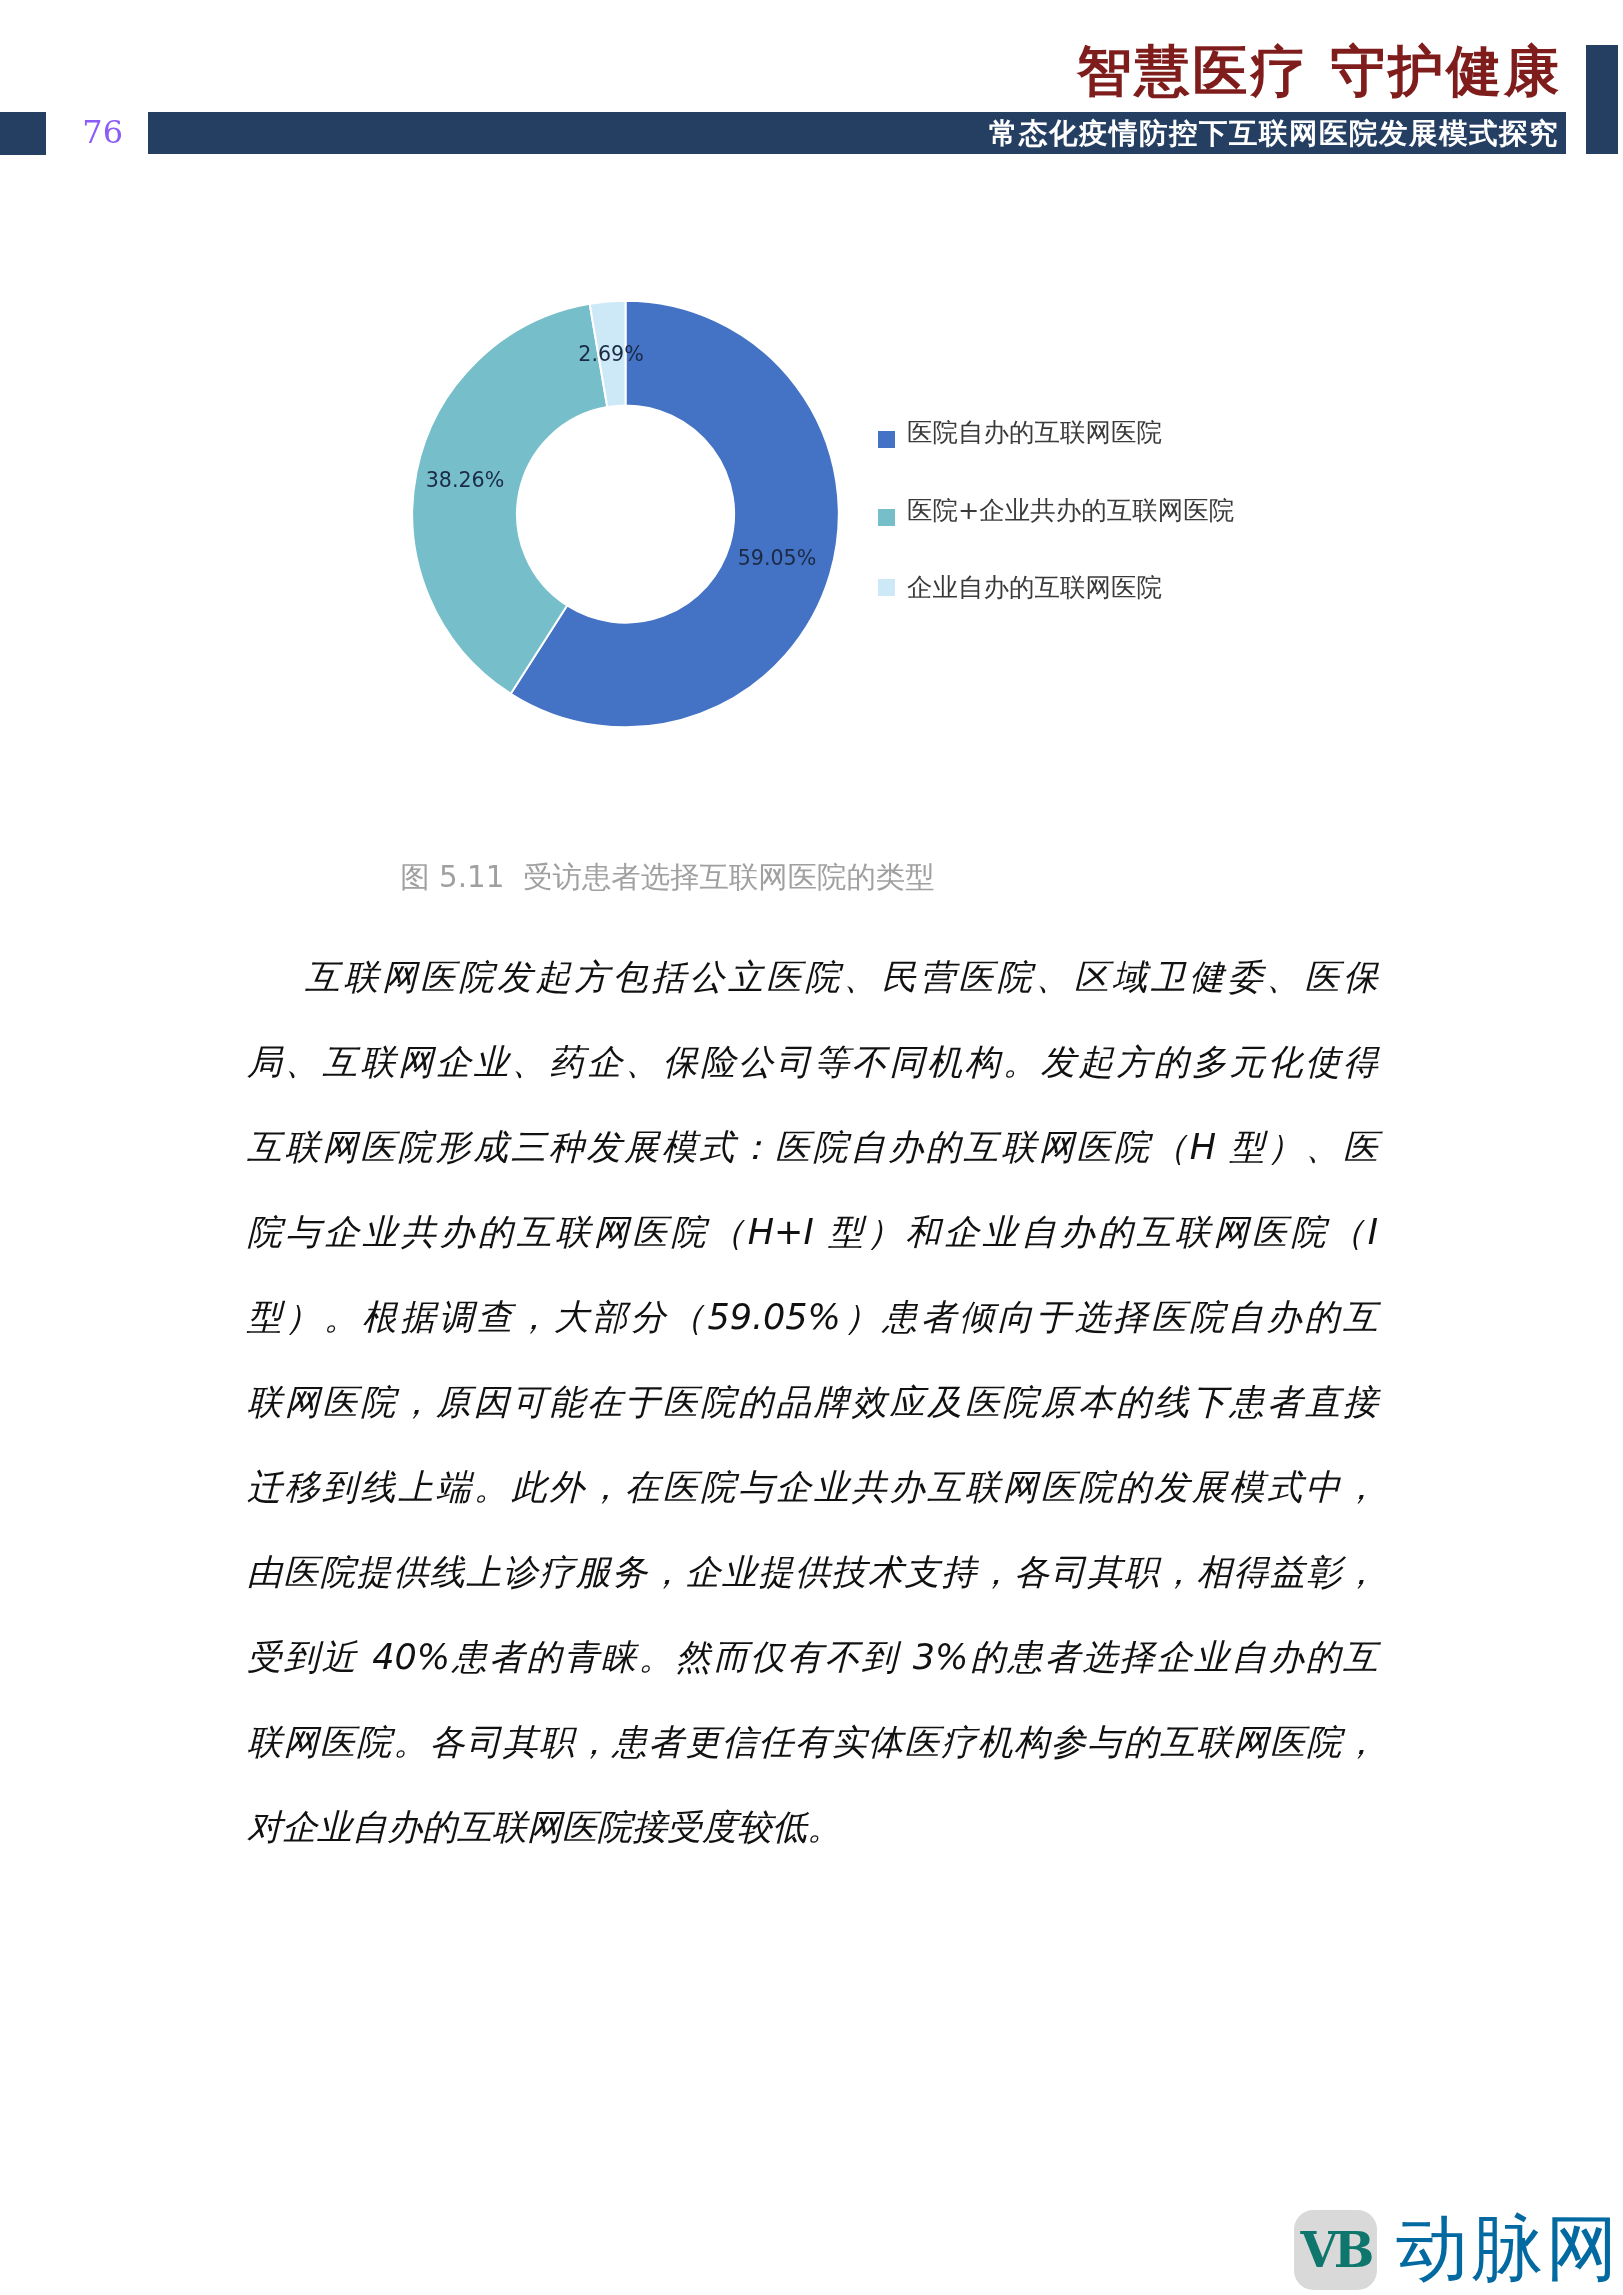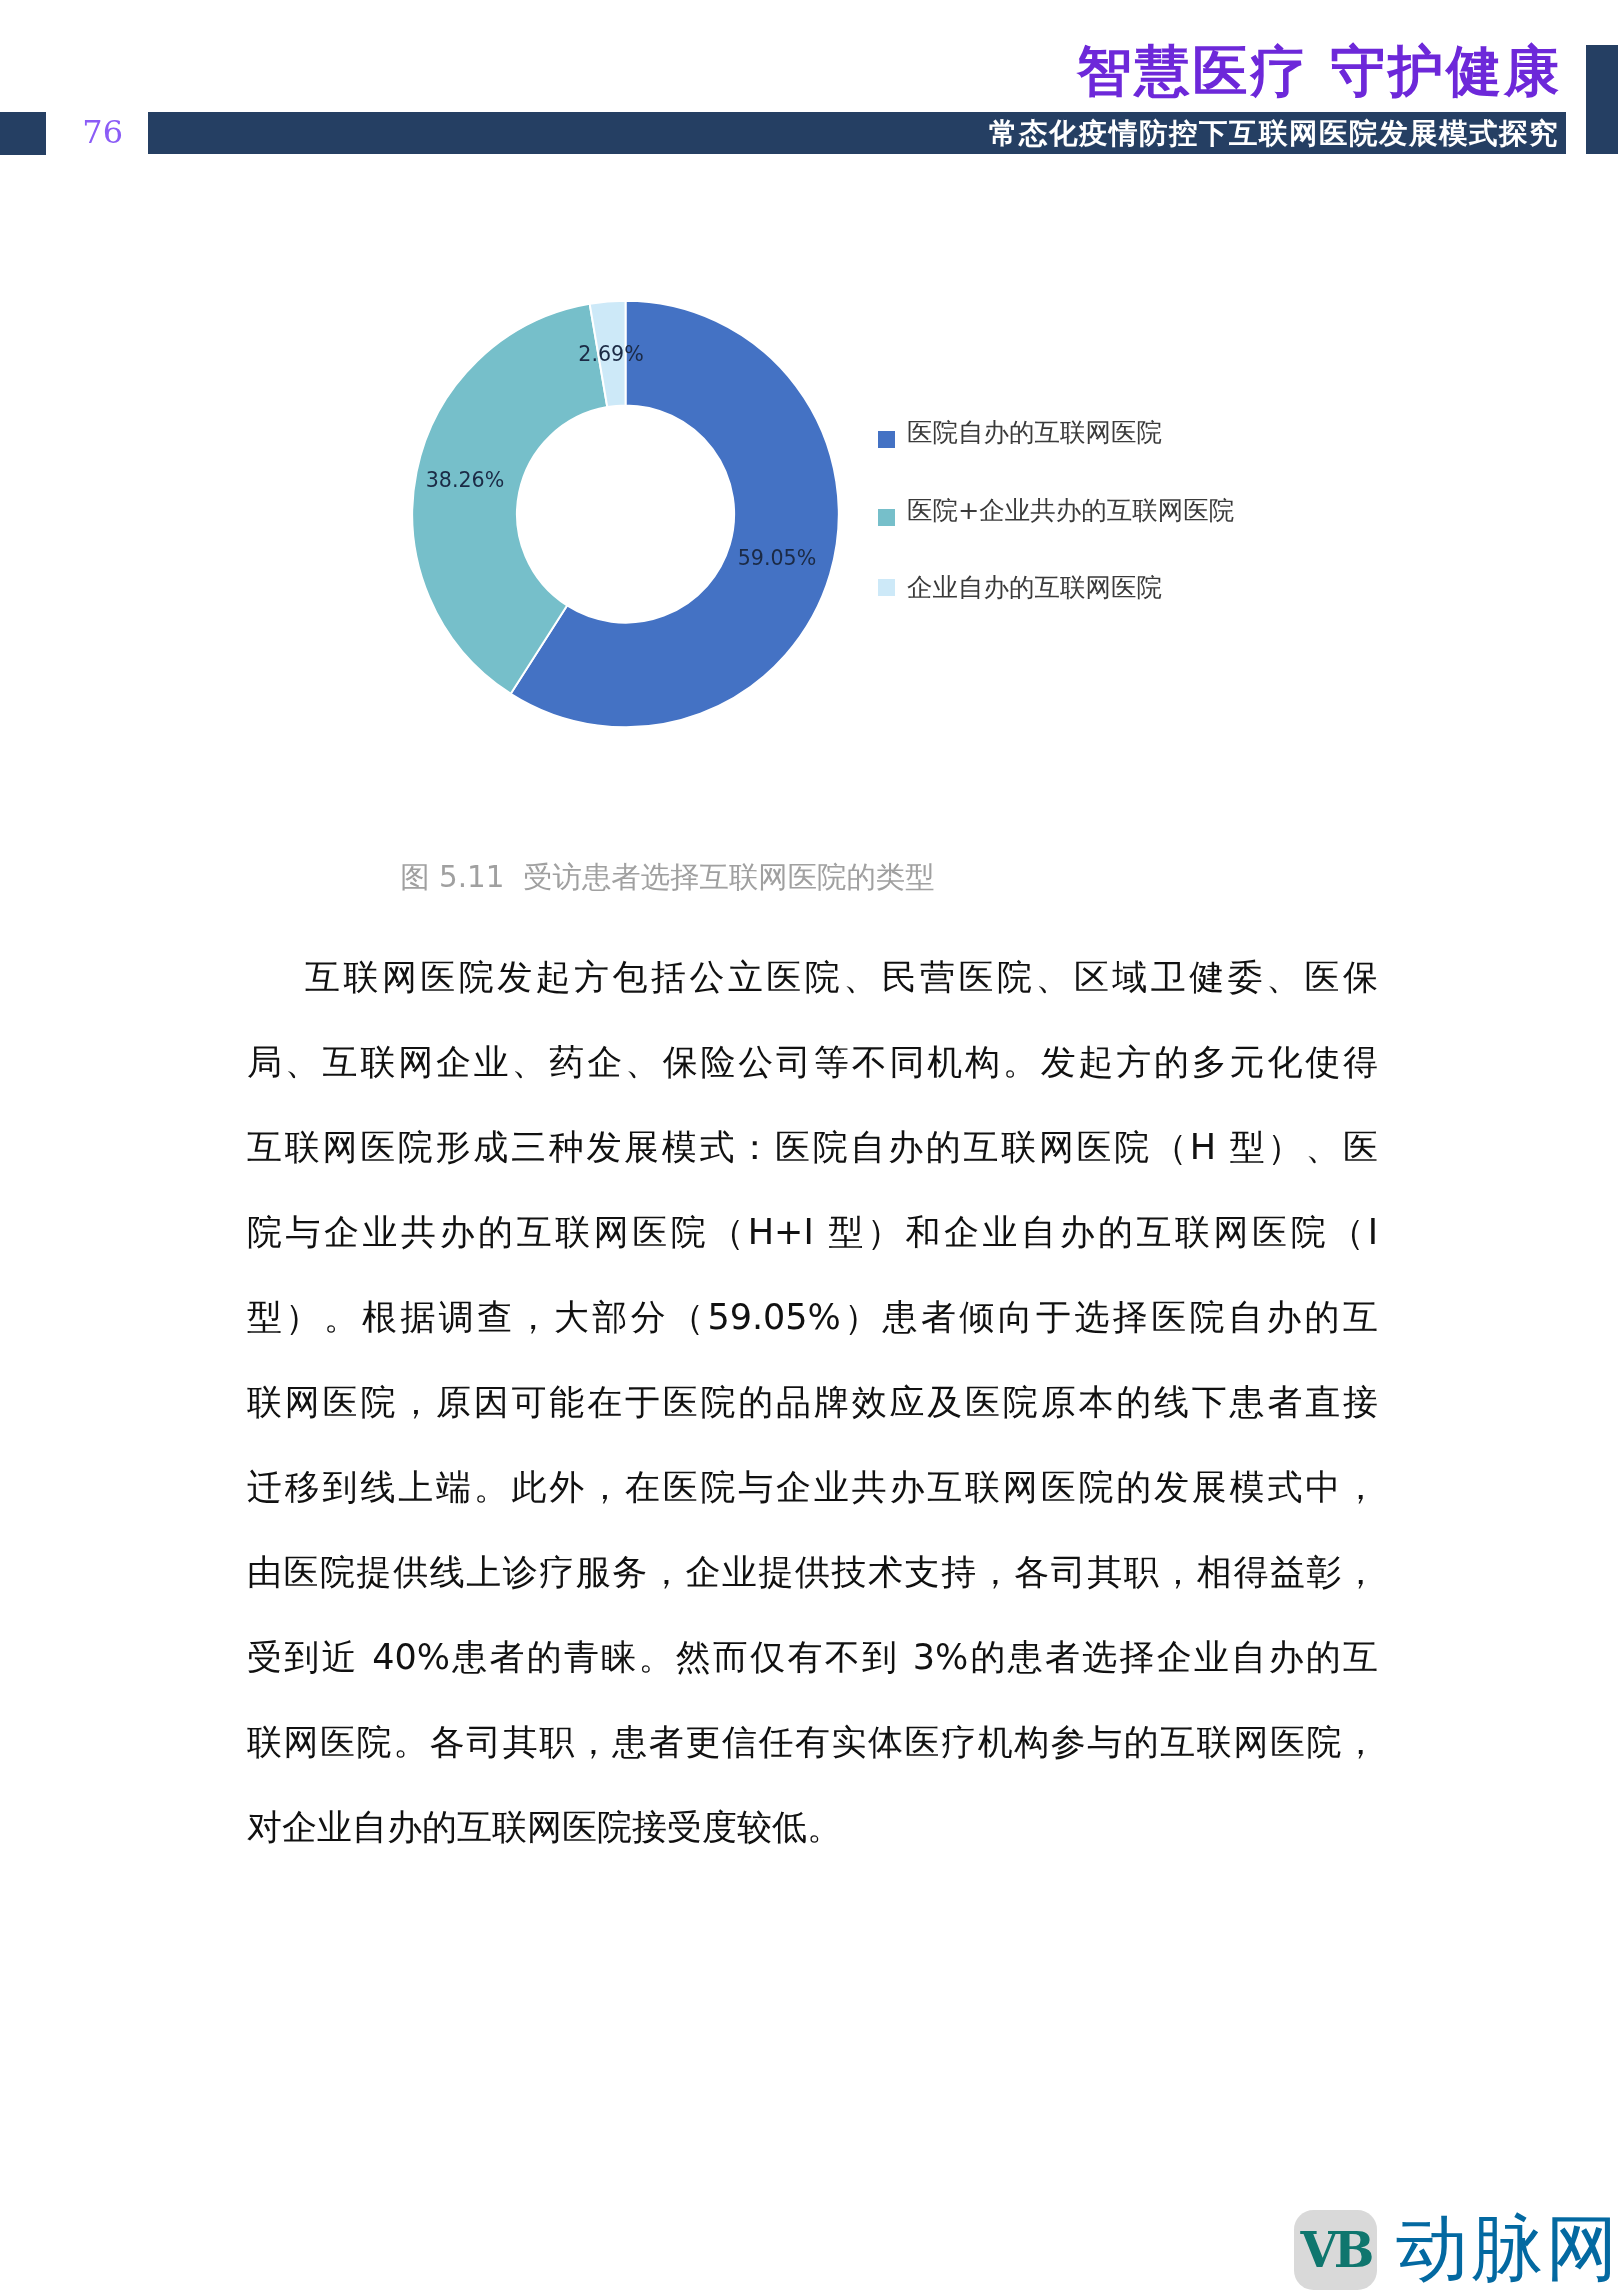--- a/index.html
+++ b/index.html
@@ -16,21 +16,21 @@
     left: 69px; top: 110px; width: 54px; height: 45px;
     font-family: "DejaVu Serif", "Liberation Serif", serif;
     font-size: 32px; line-height: 45px; color: #8b5cf6; text-align: right;
   }
   .hdr-bar { left: 148px; top: 112px; width: 1418px; height: 42px; background: #253f63; }
   .hdr-right-block { left: 1586px; top: 45px; width: 32px; height: 109px; background: #253f63; }
   .hdr-title {
     right: 61px; top: 39px; height: 64px;
     font-family: "DejaVu Serif", "Liberation Serif", serif;
     font-weight: bold; font-size: 55px; line-height: 64px;
-    color: #6d28d9; white-space: nowrap; letter-spacing: 2.9px;
+    color: #7f1d1d; white-space: nowrap; letter-spacing: 2.9px;
   }
   .hdr-subtitle {
     right: 64px; top: 116px; height: 35px;
     font-family: "DejaVu Serif", "Liberation Serif", serif;
     font-weight: bold; font-size: 28.5px; line-height: 35px;
     color: #ffffff; white-space: nowrap; letter-spacing: 1.5px;
   }
 
   
   .donut-svg { left: 402px; top: 290px; width: 452px; height: 452px; }
@@ -49,21 +49,21 @@
   
   .caption {
     left: 0; width: 1322px; top: 858px; text-align: center;
     font-size: 29.4px; line-height: 39px; color: #a0a0a0; white-space: pre;
     padding-left: 13px; box-sizing: border-box;
   }
 
   
   .body-text {
     left: 247px; top: 935px; width: 1131px;
-    font-size: 35px; line-height: 85px; color: #111111;
+    font-size: 35px; line-height: 85px; color: #111111; font-style: italic;
   }
   .body-line {
     display: block; height: 85px; white-space: nowrap;
     text-align: justify; text-align-last: justify;
   }
   .body-line.first { padding-left: 58px; }
   .body-line.last { text-align-last: left; }
 
   
   .wm-logo {

